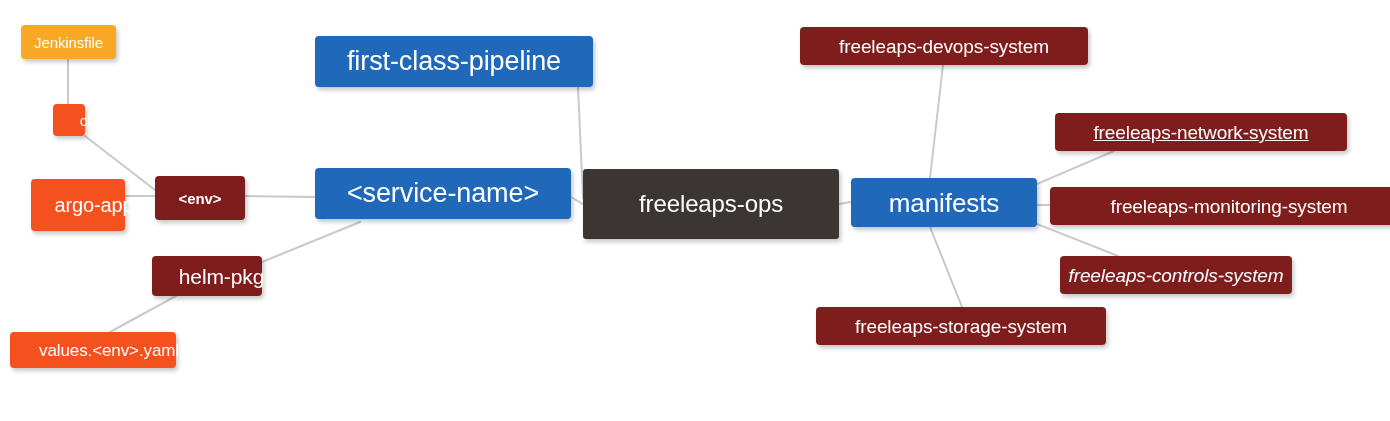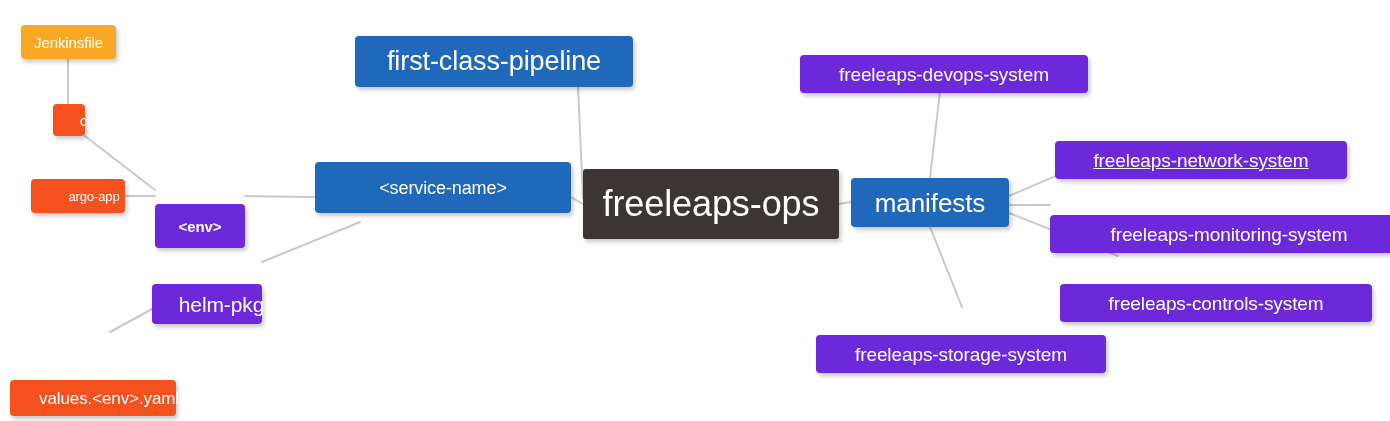--- a/index.html
+++ b/index.html
@@ -37,21 +37,21 @@
     white-space: nowrap;
     line-height: 1;
     box-shadow: 2px 3px 4px rgba(0,0,0,0.22);
     letter-spacing: -0.1px;
   }
   .node.root {
     background: #3b3634;
     border-radius: 3px;
   }
   .node.blue   { background: #2069ba; }
-  .node.green  { background: #6d28d9; margin-top: 28px; }
+  .node.green  { background: #7f1d1d; }
   .node.orange { background: #f9a825; }
   .node.red    { background: #f4511e; padding-left: 32px; }
 </style>
 </head>
 <body>
 
 <div id="mindmap-canvas">
   <svg id="edge-layer" viewBox="0 0 1390 421" preserveAspectRatio="none">
       <line x1="583" y1="198" x2="578" y2="87" stroke="#c9c9c9" stroke-width="2" stroke-linecap="round"></line>
       <line x1="583" y1="204" x2="571" y2="197" stroke="#c9c9c9" stroke-width="2" stroke-linecap="round"></line>
@@ -62,59 +62,59 @@
       <line x1="155" y1="196" x2="125" y2="196" stroke="#c9c9c9" stroke-width="2" stroke-linecap="round"></line>
       <line x1="68" y1="104" x2="68" y2="59" stroke="#c9c9c9" stroke-width="2" stroke-linecap="round"></line>
       <line x1="176" y1="296" x2="110" y2="332" stroke="#c9c9c9" stroke-width="2" stroke-linecap="round"></line>
       <line x1="930" y1="178" x2="943" y2="65" stroke="#c9c9c9" stroke-width="2" stroke-linecap="round"></line>
       <line x1="1009" y1="196" x2="1114" y2="151" stroke="#c9c9c9" stroke-width="2" stroke-linecap="round"></line>
       <line x1="1009" y1="205" x2="1050" y2="205" stroke="#c9c9c9" stroke-width="2" stroke-linecap="round"></line>
       <line x1="1009" y1="213" x2="1118" y2="256" stroke="#c9c9c9" stroke-width="2" stroke-linecap="round"></line>
       <line x1="930" y1="227" x2="962" y2="307" stroke="#c9c9c9" stroke-width="2" stroke-linecap="round"></line>
     </svg>
   <div id="node-layer">
-      <div class="node root" style="left: 583px; top: 169px; width: 256px; height: 70px; font-size: 36px;">
+      <div class="node root" style="left: 583px; top: 169px; width: 256px; height: 70px; font-size: 24px;">
         <span>freeleaps-ops</span>
       </div>
-      <div class="node blue" style="left: 315px; top: 36px; width: 278px; height: 51px; font-size: 27px; margin-left: 40px;">
+      <div class="node blue" style="left: 315px; top: 36px; width: 278px; height: 51px; font-size: 27px;">
         <span>first-class-pipeline</span>
       </div>
-      <div class="node blue" style="left: 315px; top: 162px; width: 256px; height: 51px; font-size: 18px;">
+      <div class="node blue" style="left: 315px; top: 168px; width: 256px; height: 51px; font-size: 27px;">
         <span>&lt;service-name&gt;</span>
       </div>
       <div class="node green" style="left: 155px; top: 176px; width: 90px; height: 44px; font-size: 15px; font-weight: bold;">
         <span>&lt;env&gt;</span>
       </div>
       <div class="node red" style="left: 53px; top: 104px; width: 32px; height: 32px; font-size: 15px;">
         <span>ci</span>
       </div>
       <div class="node orange" style="left: 21px; top: 25px; width: 95px; height: 34px; font-size: 15px;">
         <span>Jenkinsfile</span>
       </div>
-      <div class="node red" style="left: 31px; top: 179px; width: 94px; height: 34px; font-size: 13px;">
+      <div class="node red" style="left: 31px; top: 179px; width: 94px; height: 52px; font-size: 20px;">
         <span>argo-app</span>
       </div>
       <div class="node green" style="left: 152px; top: 256px; width: 110px; height: 40px; font-size: 21px; padding-left: 29px;">
         <span>helm-pkg</span>
       </div>
-      <div class="node red" style="left: 10px; top: 332px; width: 166px; height: 36px; font-size: 17px; margin-top: 48px;">
+      <div class="node red" style="left: 10px; top: 332px; width: 166px; height: 36px; font-size: 17px;">
         <span>values.&lt;env&gt;.yaml</span>
       </div>
-      <div class="node blue" style="left: 851px; top: 178px; width: 158px; height: 49px; font-size: 26px; text-align: center;">
+      <div class="node blue" style="left: 851px; top: 178px; width: 186px; height: 49px; font-size: 26px; text-align: center;">
         <span>manifests</span>
       </div>
       <div class="node green" style="left: 800px; top: 27px; width: 288px; height: 38px; font-size: 19px;">
         <span>freeleaps-devops-system</span>
       </div>
       <div class="node green" style="left: 1055px; top: 113px; width: 292px; height: 38px; font-size: 19px; text-decoration: underline;">
         <span>freeleaps-network-system</span>
       </div>
       <div class="node green" style="left: 1050px; top: 187px; width: 358px; height: 38px; font-size: 19px;">
         <span>freeleaps-monitoring-system</span>
       </div>
-      <div class="node green" style="left: 1060px; top: 256px; width: 312px; height: 38px; font-size: 19px;">
+      <div class="node green" style="left: 1060px; top: 256px; width: 232px; height: 38px; font-size: 19px; font-style: italic;">
         <span>freeleaps-controls-system</span>
       </div>
       <div class="node green" style="left: 816px; top: 307px; width: 290px; height: 38px; font-size: 19px;">
         <span>freeleaps-storage-system</span>
       </div>
     </div>
 </div>
 
 </body></html>

